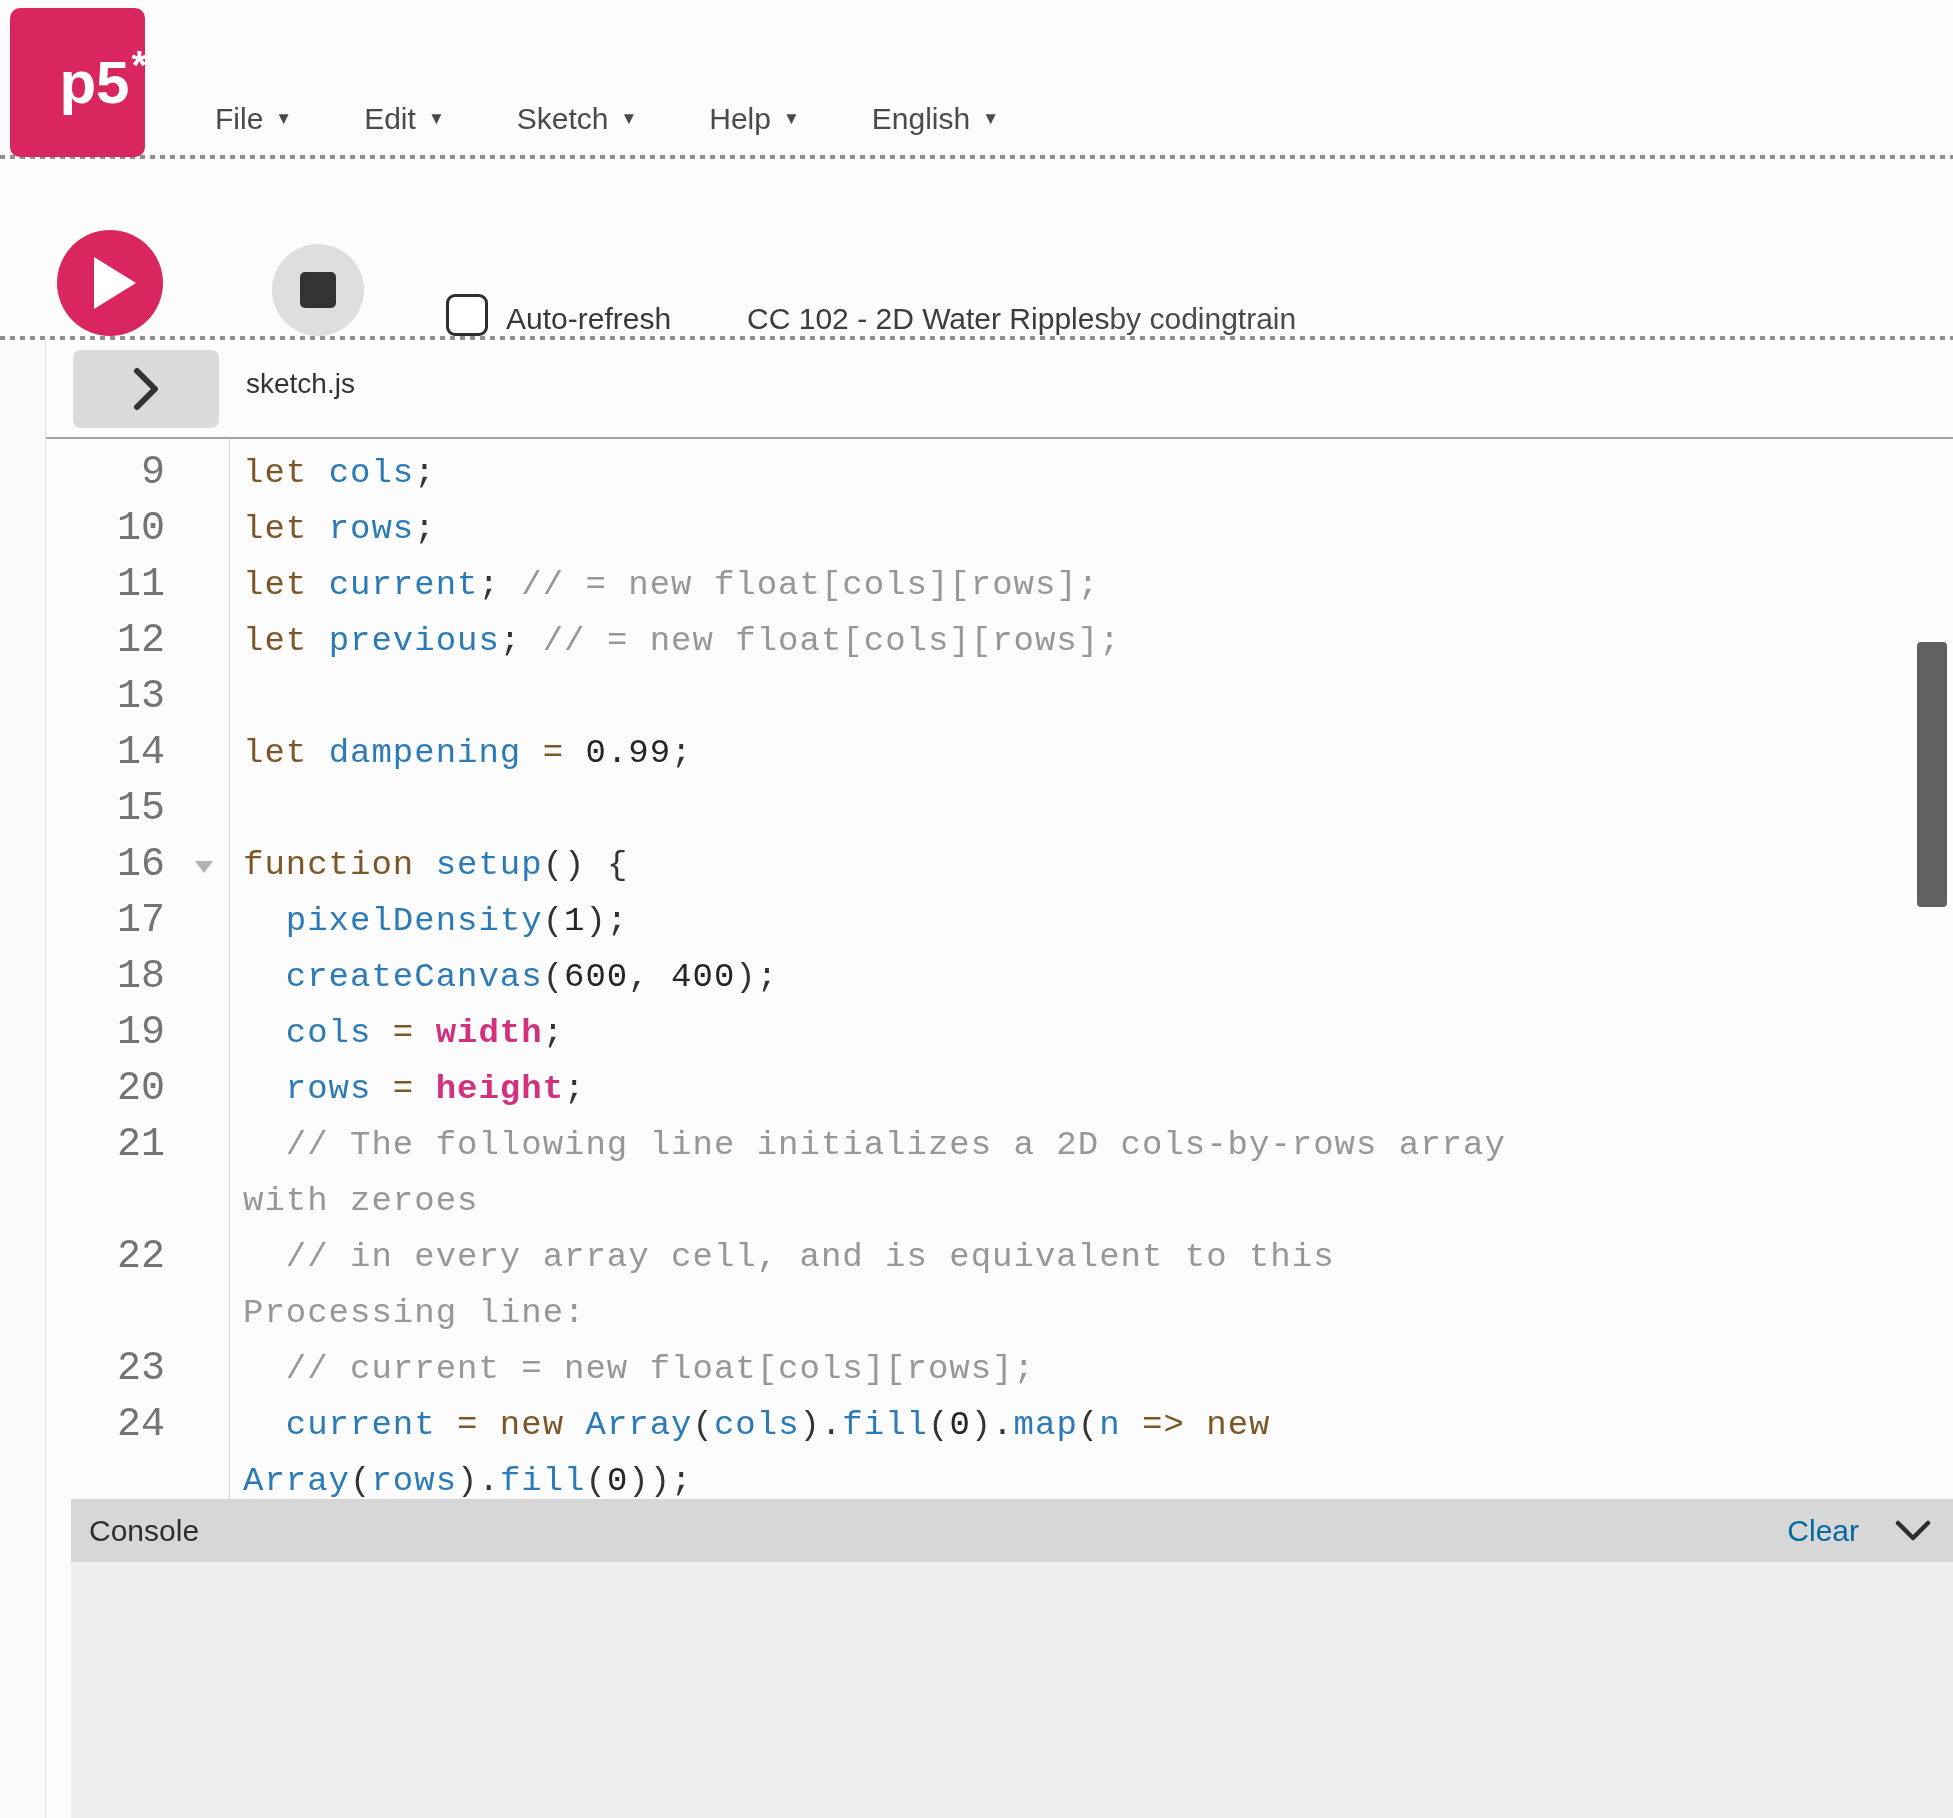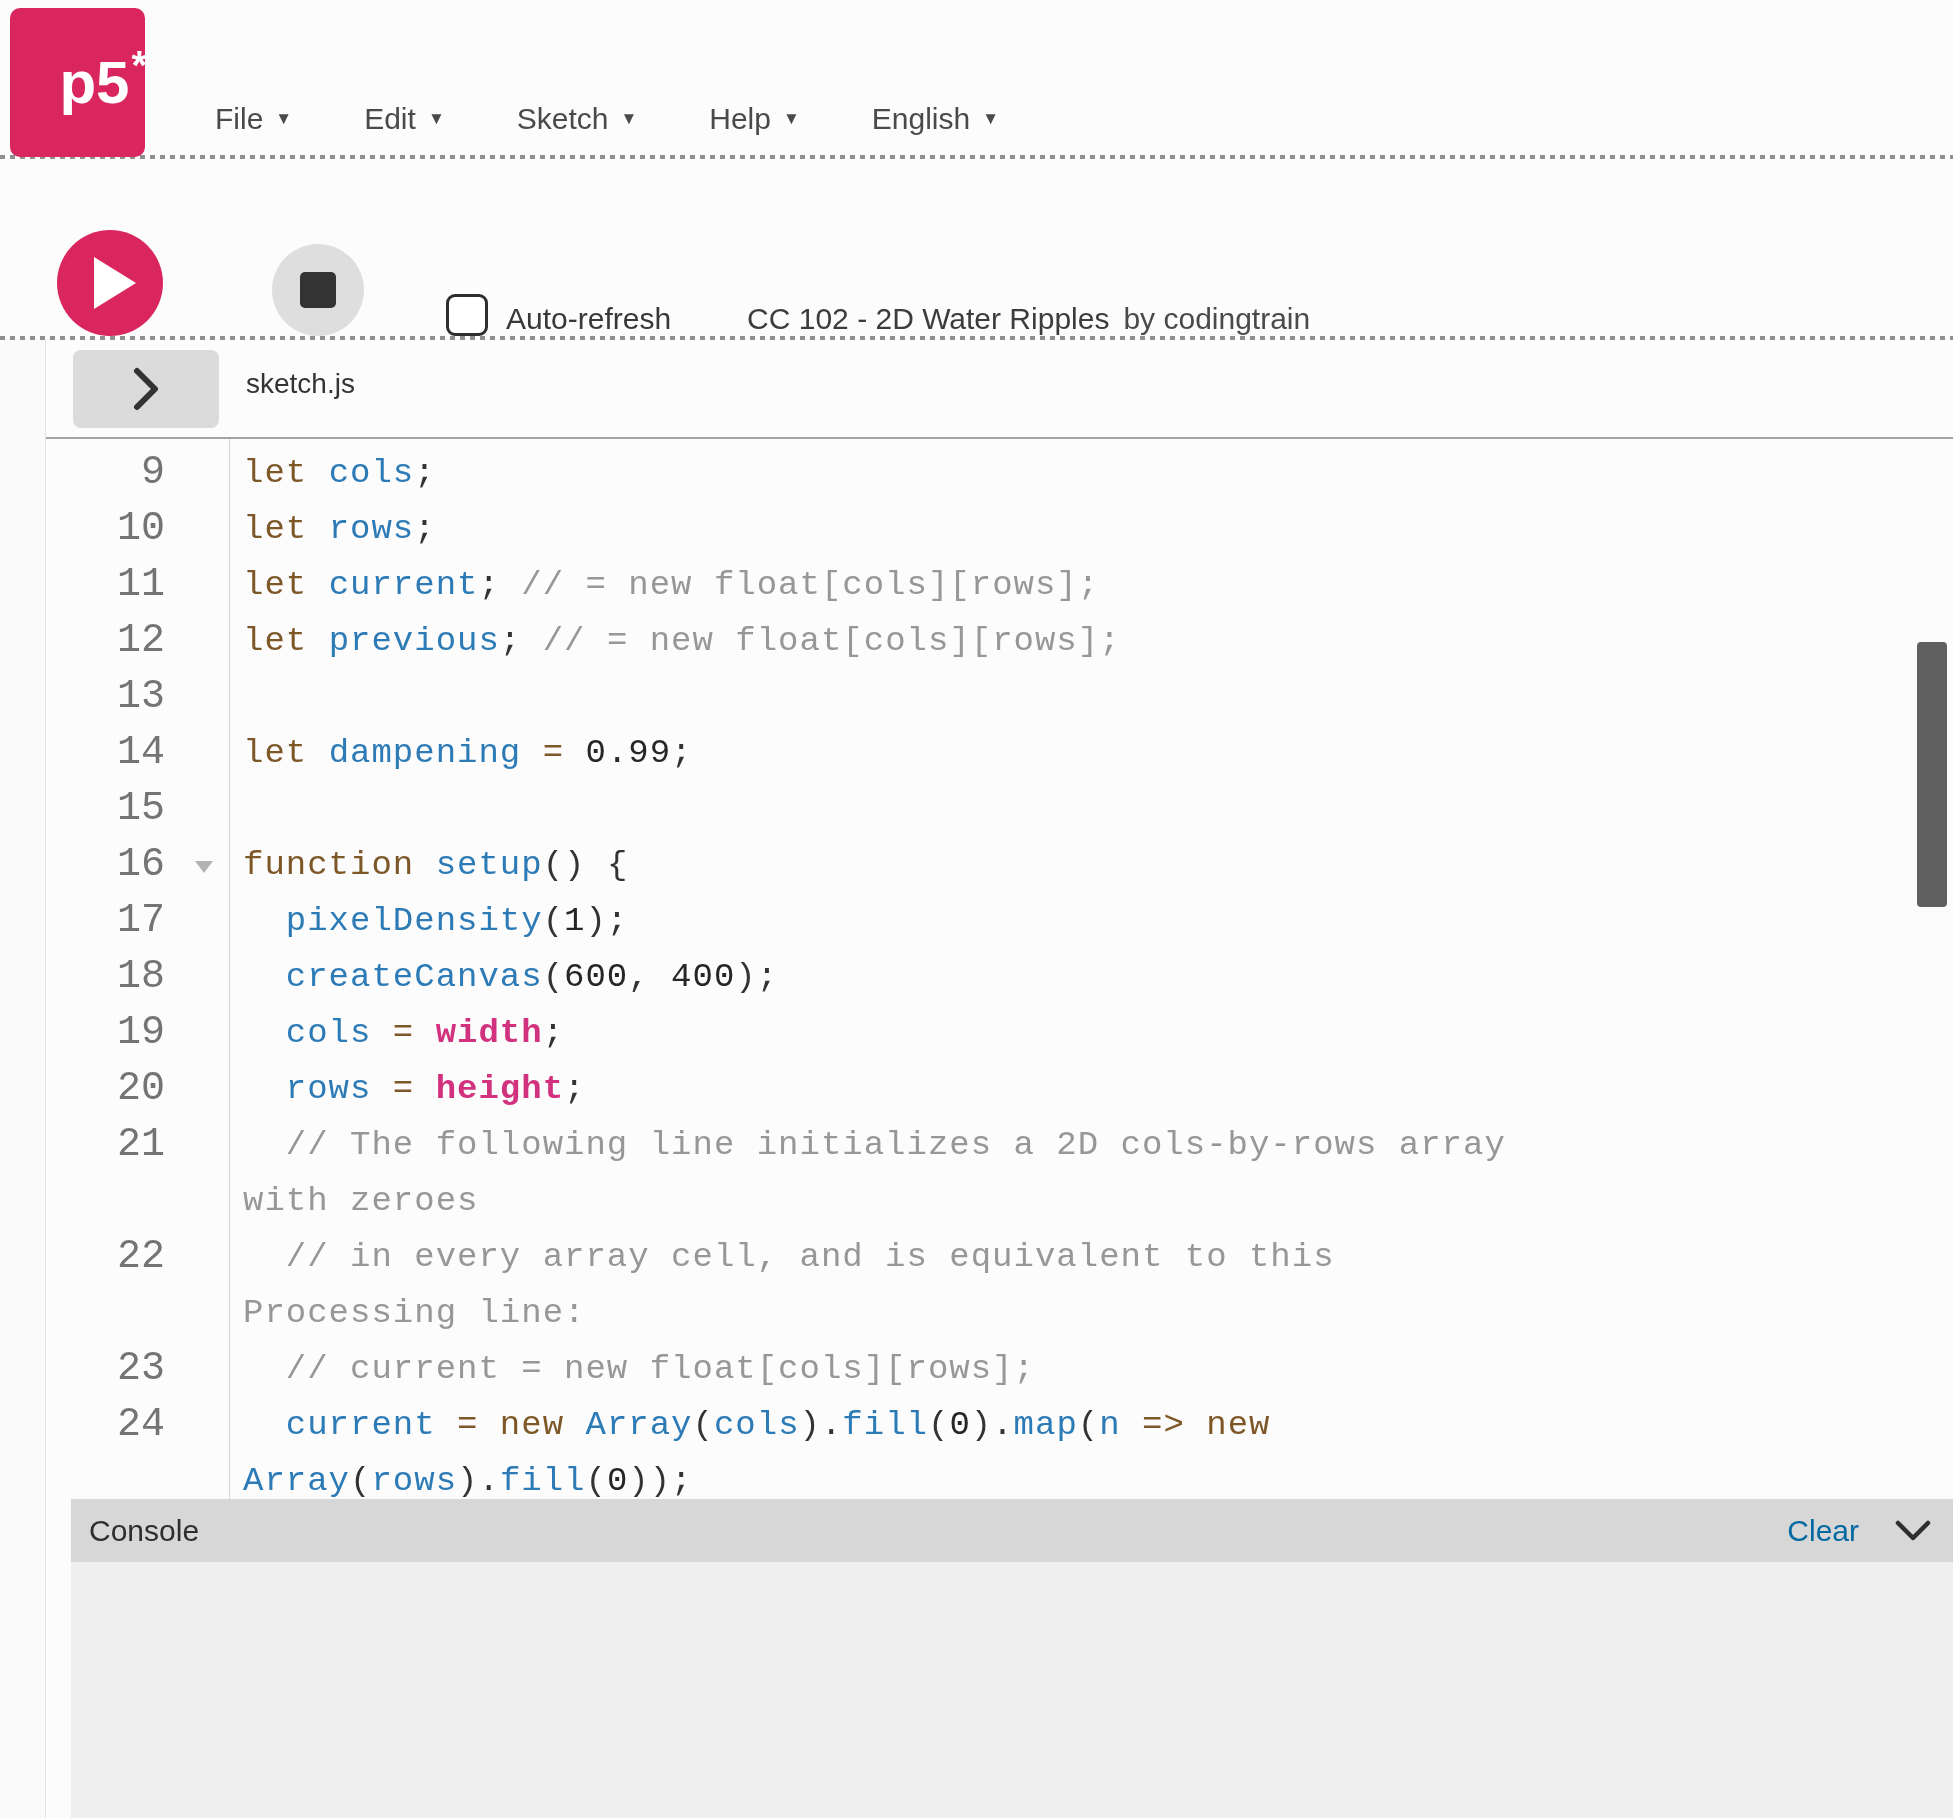--- a/index.html
+++ b/index.html
@@ -26,21 +26,21 @@
   .play-btn{margin-left:57px;width:106px;height:106px;border-radius:50%;background:#d9265f;
             display:flex;align-items:center;justify-content:center;flex:none;}
   .play-tri{width:0;height:0;border-left:42px solid #fff;border-top:26px solid transparent;
             border-bottom:26px solid transparent;margin-left:10px;}
   .stop-btn{margin-left:109px;width:92px;height:92px;border-radius:50%;background:#dedede;
             display:flex;align-items:center;justify-content:center;flex:none;}
   .stop-sq{width:36px;height:36px;background:#333;border-radius:5px;}
   .checkbox{margin-left:82px;width:36px;height:36px;border:3px solid #2e2e2e;border-radius:9px;background:#fff;flex:none;}
   .cb-label{margin-left:18px;font-size:30px;color:#383838;}
   .sketch-title{margin-left:76px;font-size:30px;color:#3c3c3c;}
-  .sketch-author{margin-left:14px;font-size:30px;color:#4a4a4a;}
+  .sketch-author{font-size:30px;color:#4a4a4a;}
 
   
   .main{position:absolute;top:340px;left:0;width:1953px;height:1478px;display:flex;}
   .left-rail{width:45px;flex:none;background:#fafafa;border-right:1px solid #e3e3e3;}
   .pane{flex:1;display:flex;flex-direction:column;min-width:0;}
 
   .tabbar{height:97px;flex:none;position:relative;border-bottom:2px solid #a3a3a3;background:#fcfcfc;}
   .toggle-btn{position:absolute;left:27px;top:10px;width:146px;height:78px;background:#dbdbdb;border-radius:8px;
               display:flex;align-items:center;justify-content:center;}
   .tab-label{position:absolute;left:200px;top:0;height:88px;display:flex;align-items:center;

